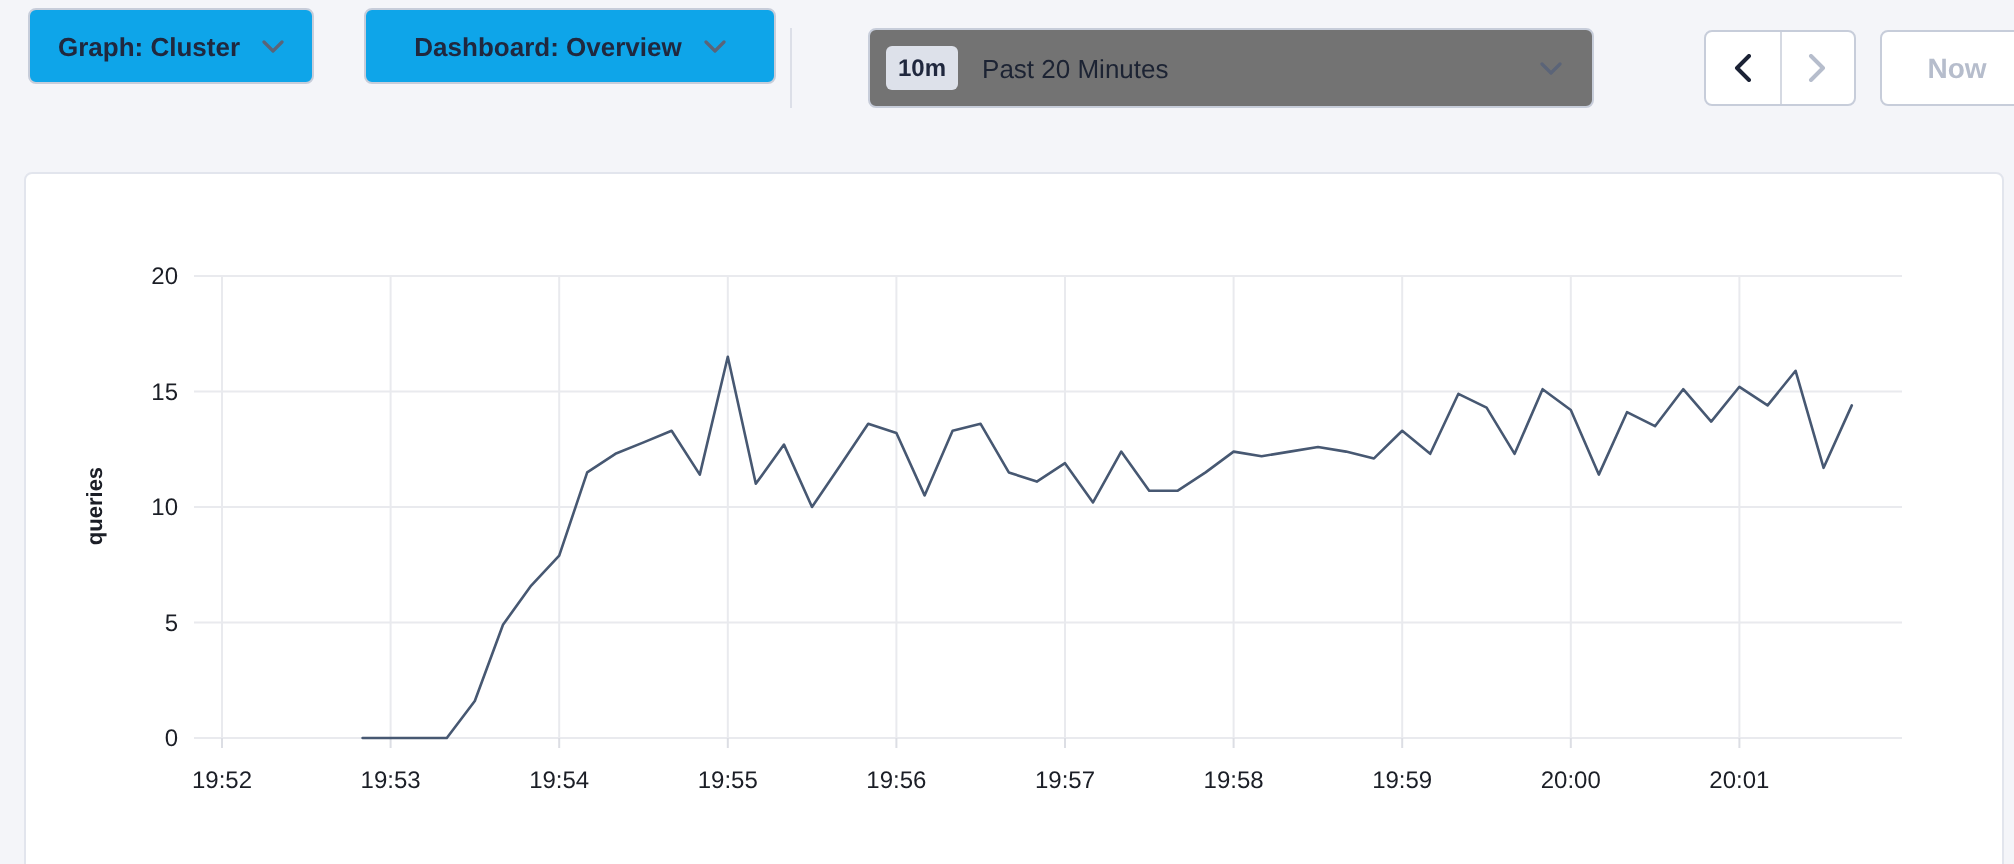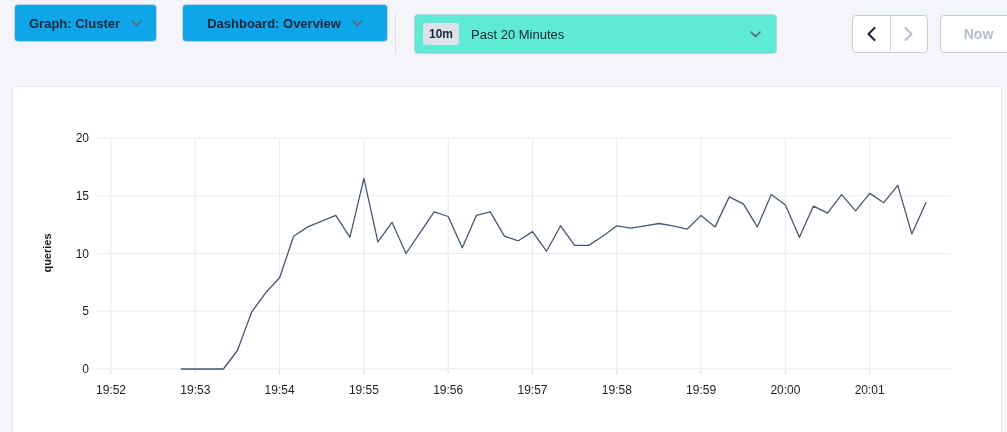--- a/index.html
+++ b/index.html
@@ -28,23 +28,23 @@
     cursor: pointer;
   }
   .chev { color: #5b6478; display: inline-flex; }
   #graph-btn { left: 14px; width: 143px; }
   #dashboard-btn { left: 182px; width: 206px; }
   #toolbar-divider {
     position: absolute; left: 395px; top: 14px;
     width: 1px; height: 40px; background: #dcdfe8;
   }
   #time-window {
-    position: absolute; left: 414px; top: 14px;
+    position: absolute; left: 434px; top: 14px;
     width: 363px; height: 40px;
-    background: #5eead4; border: 1px solid #c7cdda; border-radius: 4px;
+    background: #737373; border: 1px solid #c7cdda; border-radius: 4px;
     display: flex; align-items: center;
     padding: 0 15px 0 8px; gap: 12px;
     cursor: pointer;
   }
   #time-window .badge {
     background: #dde1ea; color: #20283e;
     font-size: 12px; font-weight: bold;
     padding: 4px 6px; border-radius: 3px;
   }
   #time-window .tw-label { font-size: 13px; font-weight: normal; color: #1c2333; }

